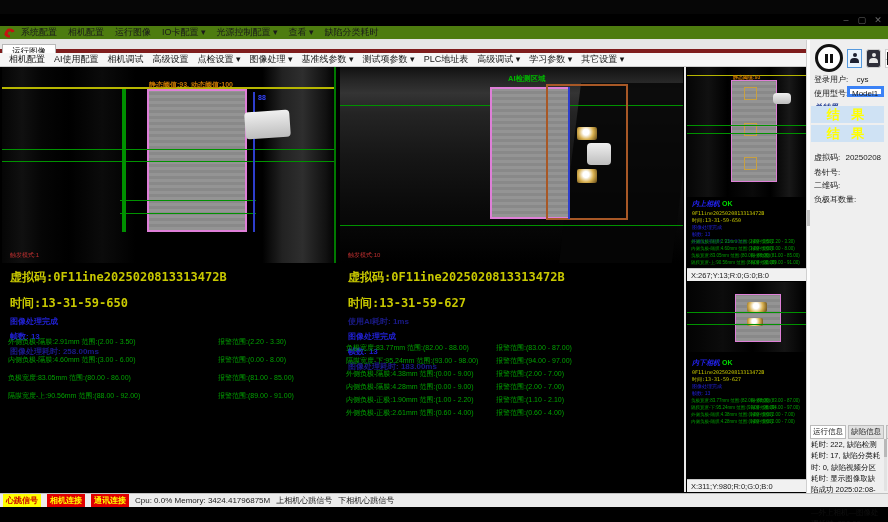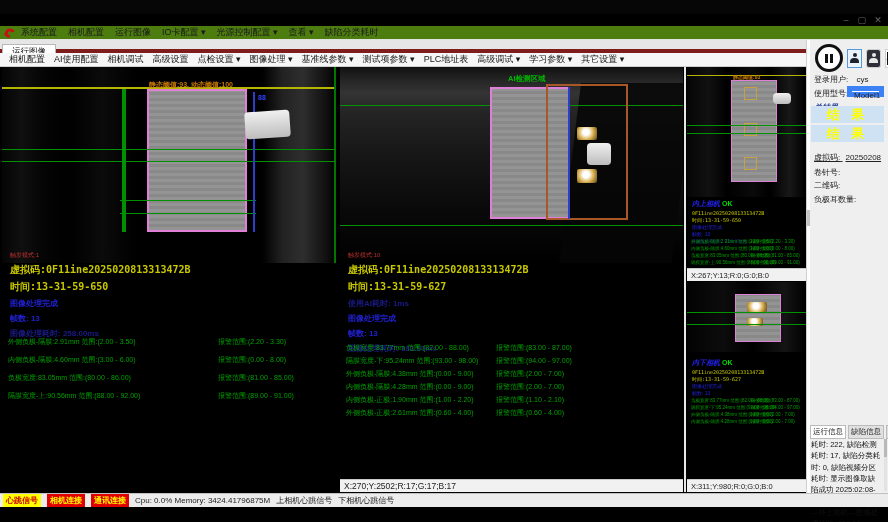--- a/index.html
+++ b/index.html
@@ -64,21 +64,21 @@
   .thr{position:absolute;font-size:7px;color:#c87800;font-weight:bold;white-space:nowrap;}
   .bluelabel{position:absolute;font-size:7px;color:#3344ff;font-weight:bold;}
   .airegion{position:absolute;font-size:7.5px;color:#00b400;font-weight:bold;}
 
   
   .otext{position:absolute;left:8px;top:186px;}
   .line1{white-space:nowrap;}
   .cam{font-size:15px;color:#2222ee;font-weight:bold;font-style:italic;letter-spacing:2px;}
   .ok{font-size:15px;color:#00dd00;font-weight:bold;margin-left:3px;}
   .trig{font-size:6px;color:#c03030;margin-top:-2px;}
-  .ycode{font-size:10px;color:#c8c800;font-weight:bold;margin-top:3px;font-family:"DejaVu Sans Mono",monospace;}
+  .ycode{font-size:12px;color:#c8c800;font-weight:bold;margin-top:9px;font-family:"DejaVu Sans Mono",monospace;}
   .bline{font-size:8px;color:#2020d0;font-weight:bold;margin-top:4px;}
   .dline{font-size:8px;color:#1a1a88;font-weight:bold;margin-top:4px;}
 
   .mrows{position:absolute;left:6px;right:2px;}
   .vleft .mrows{top:270px;}
   .vcenter .mrows{top:276px;}
   .mrow{position:relative;height:18px;font-size:7px;color:#00a000;white-space:nowrap;}
   .vcenter .mrow{height:13px;}
   .mrow .a{position:absolute;top:0;}
   .vleft .mrow .a{left:210px;}
@@ -117,26 +117,26 @@
   .person::before{content:"";position:absolute;left:2.5px;top:0;width:4px;height:4px;border-radius:50%;background:#1d2030;}
   .person::after{content:"";position:absolute;left:0;top:4.8px;width:9px;height:5px;border-radius:4px 4px 0 0;background:#1d2030;}
   .dark .person::before,.dark .person::after{background:#e8e8e8;}
   .exiticon{position:relative;width:11px;height:13px;border:2px solid #111;border-left-width:1px;box-sizing:border-box;}
   .exitarrow{position:absolute;left:-4px;top:0px;font-size:8px;color:#111;line-height:9px;}
 
   .rp-line{position:absolute;left:7px;white-space:nowrap;}
   .rp-login{top:34px;}
   .rp-model{top:48px;}
   .model-box{position:absolute;left:40px;top:46px;width:37px;height:11px;background:#fff;
-             border:5px solid #3b82f6;font-size:8px;line-height:10px;padding-left:2px;box-sizing:border-box;}
+             border:3px solid #3b82f6;font-size:8px;line-height:10px;padding-left:2px;box-sizing:border-box;}
   .rp-total{top:62px;color:#1f3a93;font-weight:bold;font-style:italic;}
   .resultbox{position:absolute;left:4px;width:73px;height:17px;background:#cfe2f4;
              color:#ffff00;font-size:13px;font-weight:bold;text-align:center;line-height:17px;letter-spacing:4px;}
   .rb1{top:66px;} .rb2{top:85px;}
-  .rp-code{top:112px;text-decoration:underline;} .rp-needle{top:127px;} .rp-qr{top:140px;} .rp-count{top:154px;}
+  .rp-code{top:112px;} .rp-needle{top:127px;} .rp-qr{top:140px;} .rp-count{top:154px;}
 
   .rp-tabs{position:absolute;left:3px;top:385px;display:flex;gap:2px;font-size:7.5px;}
   .rp-tab{padding:1px 2px;background:#e0e0e0;border:1px solid #bbb;white-space:nowrap;}
   .rp-tab.sel{background:#fff;}
   .rp-log{position:absolute;left:4px;top:399px;width:70px;font-size:7.5px;line-height:1.5;color:#101010;}
   .rp-log-sb{position:absolute;right:1px;top:399px;width:3px;height:52px;background:#e2e2e2;}
   .rp-log-thumb{position:absolute;right:1px;top:399px;width:3px;height:18px;background:#b8b8b8;}
 
   
   .statusbar{position:absolute;left:0;top:493px;width:888px;height:14px;background:#ececec;
@@ -275,21 +275,20 @@
       </div>
         <div class="mrow">
         <span class="m">内侧负极-正极:1.90mm 范围:(1.00 - 2.20)</span>
         <span class="a">报警范围:(1.10 - 2.10)</span>
       </div>
         <div class="mrow">
         <span class="m">外侧负极-正极:2.61mm 范围:(0.60 - 4.00)</span>
         <span class="a">报警范围:(0.60 - 4.00)</span>
       </div>
       </div>
-    <div class="vstatus">X:270;Y:2502;R:17;G:17;B:17</div>
   </div>
 
   <div class="vsep"></div>
 
   <div class="view mini mini-top">
     <div class="img">
       <div class="shape" style="top:8px;left:0;right:0;height:1px;background:#b6b600;"></div>
       <div class="shape roi" style="left:44px;top:13px;width:46px;height:102px;border-width:1px;"></div>
       <div class="shape goldsq" style="left:57px;top:20px;width:13px;height:13px;"></div>
       <div class="shape goldsq" style="left:57px;top:56px;width:13px;height:13px;"></div>

